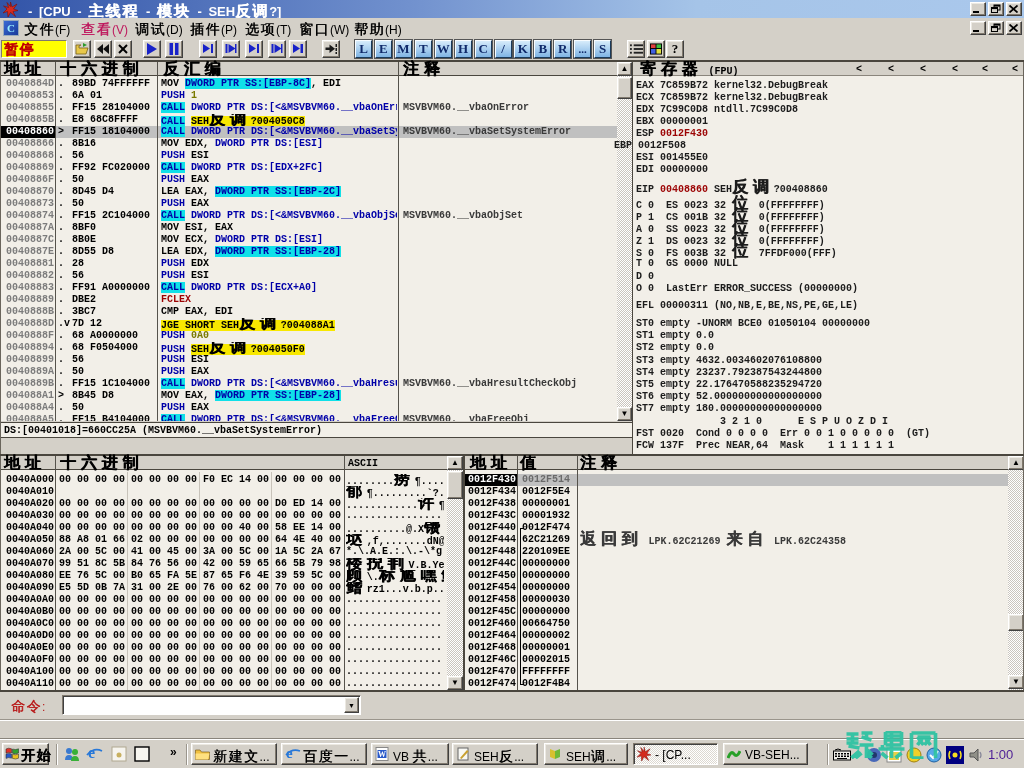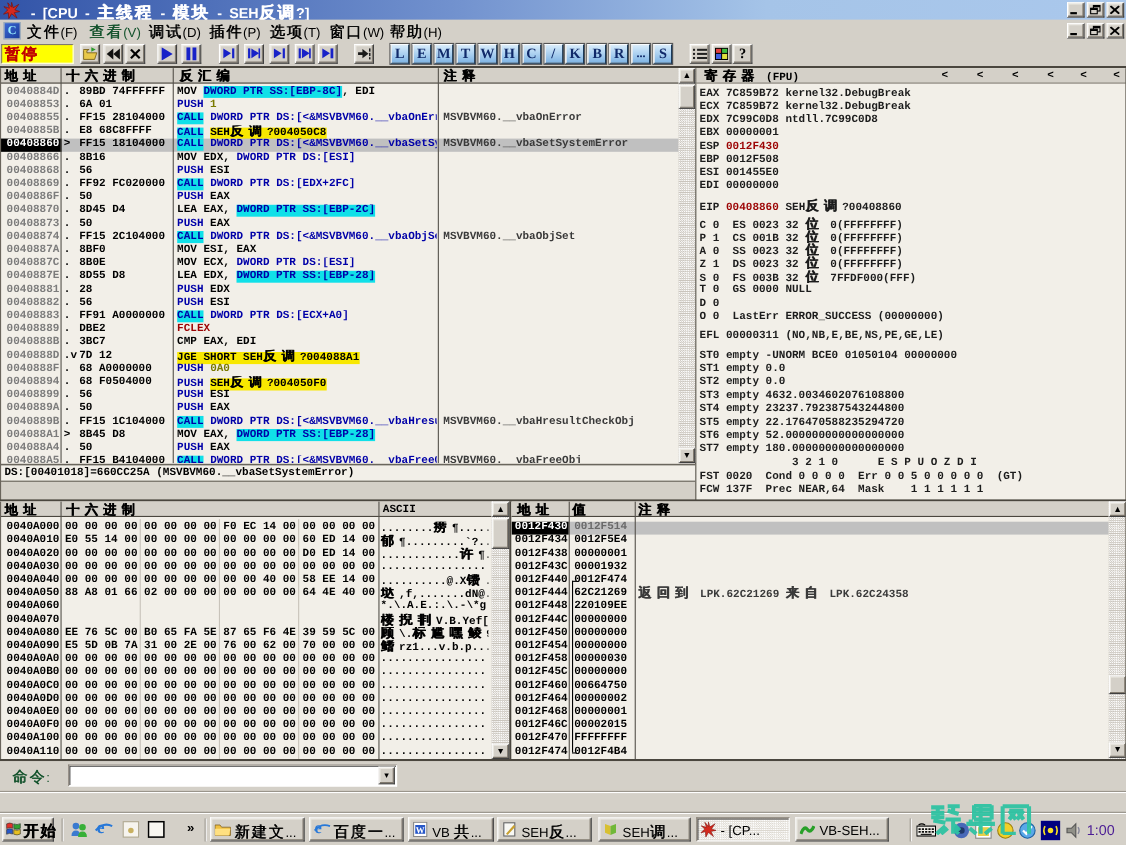--- a/index.html
+++ b/index.html
@@ -1,17 +1,17 @@
 <!DOCTYPE html>
 <html><head><meta charset="utf-8"><style>
 *{margin:0;padding:0;box-sizing:border-box}
 html,body{width:1024px;height:768px;overflow:hidden;background:#D4D0C8}
 .a{position:absolute}
 .mono{font:700 10px/12px "Liberation Mono",monospace;white-space:pre;color:#000}
-.k{font-size:12px;letter-spacing:4.8px;text-shadow:0.6px 0 0 currentColor}
+.k{font-size:16px;letter-spacing:4.8px;text-shadow:0.6px 0 0 currentColor}
 .ks{font-size:14px;letter-spacing:1.5px;text-shadow:0.6px 0 0 currentColor}
 .kt{font-size:15px;letter-spacing:2px;text-shadow:0.7px 0 0 currentColor}
 .gray{color:#7c7c7c}
 .nav{color:#0000a8}
 .oli{color:#7a7a00}
 .red{color:#9c0404}
 .cy{background:#10e0e8;color:#0000a8}
 .ye{background:#f8e800;color:#000}
 .btn{position:absolute;background:#D4D0C8;border:1px solid;border-color:#fff #404040 #404040 #fff;box-shadow:inset -1px -1px 0 #80796e,inset 1px 1px 0 #ece9e2}
 .track{background-image:repeating-conic-gradient(#fff 0% 25%,#cac5bd 0% 50%);background-size:2px 2px}
@@ -41,21 +41,21 @@
     <g stroke="#000" stroke-width="1.7">
       <line x1="0.5" y1="0.5" x2="8.5" y2="7.5"></line>
       <line x1="8.5" y1="0.5" x2="0.5" y2="7.5"></line>
     </g>
   </svg>
 <div class="a" style="left:0;top:18px;width:1024px;height:20px;background:#D4D0C8"></div>
 <div class="a" style="left:3px;top:20px;width:16px;height:16px;background:linear-gradient(135deg,#3a6ad4,#1a3a9a);border:1px solid #9ab">
     <div style="text-align:center;font:700 11px/14px 'Liberation Serif';color:#9ef">C</div>
   </div>
 <div class="a" style="left:24px;top:21px;font:12px 'Liberation Sans';color:#000;white-space:pre"><span class="ks">文件</span>(F)</div>
-<div class="a" style="left:81px;top:21px;font:12px 'Liberation Sans';color:#14532d;white-space:pre"><span class="ks">查看</span>(V)</div>
+<div class="a" style="left:81px;top:21px;font:12px 'Liberation Sans';color:#be185d;white-space:pre"><span class="ks">查看</span>(V)</div>
 <div class="a" style="left:135px;top:21px;font:12px 'Liberation Sans';color:#000;white-space:pre"><span class="ks">调试</span>(D)</div>
 <div class="a" style="left:190px;top:21px;font:12px 'Liberation Sans';color:#000;white-space:pre"><span class="ks">插件</span>(P)</div>
 <div class="a" style="left:245px;top:21px;font:12px 'Liberation Sans';color:#000;white-space:pre"><span class="ks">选项</span>(T)</div>
 <div class="a" style="left:299px;top:21px;font:12px 'Liberation Sans';color:#000;white-space:pre"><span class="ks">窗口</span>(W)</div>
 <div class="a" style="left:354px;top:21px;font:12px 'Liberation Sans';color:#000;white-space:pre"><span class="ks">帮助</span>(H)</div>
 <div class="btn" style="left:970px;top:21px;width:16px;height:14px"></div>
 <div class="a" style="left:973px;top:30px;width:6px;height:2px;background:#000"></div>
 <div class="btn" style="left:988px;top:21px;width:16px;height:14px"></div>
 <svg class="a" style="left:988px;top:21px" width="16" height="14" viewBox="0 0 16 14">
     <g fill="none" stroke="#000">
@@ -367,21 +367,21 @@
   </div>
 <div class="btn" style="left:617px;top:77px;width:15px;height:22px"></div>
 <div class="btn" style="left:617px;top:407px;width:15px;height:14px">
     <div style="text-align:center;font:8px/12px Liberation Sans,sans-serif;color:#000">▼</div>
   </div>
 <div class="mono a" style="left:636px;top:80px;color:#1c1c1c">EAX 7C859B72 kernel32.DebugBreak</div>
 <div class="mono a" style="left:636px;top:92px;color:#1c1c1c">ECX 7C859B72 kernel32.DebugBreak</div>
 <div class="mono a" style="left:636px;top:104px;color:#1c1c1c">EDX 7C99C0D8 ntdll.7C99C0D8</div>
 <div class="mono a" style="left:636px;top:116px;color:#1c1c1c">EBX 00000001</div>
 <div class="mono a" style="left:636px;top:128px;color:#1c1c1c">ESP <span class="red">0012F430</span></div>
-<div class="mono a" style="left:636px;top:140px;color:#1c1c1c">EBP 0012F508</div>
+<div class="mono a" style="left:614px;top:140px;color:#1c1c1c">EBP 0012F508</div>
 <div class="mono a" style="left:636px;top:152px;color:#1c1c1c">ESI 001455E0</div>
 <div class="mono a" style="left:636px;top:164px;color:#1c1c1c">EDI 00000000</div>
 <div class="mono a" style="left:636px;top:182px;color:#1c1c1c">EIP <span class="red">00408860</span> SEH<span class="k">反调</span>?00408860</div>
 <div class="mono a" style="left:636px;top:198px;color:#1c1c1c">C 0  ES 0023 32 <span class="k">位</span> 0(FFFFFFFF)</div>
 <div class="mono a" style="left:636px;top:210px;color:#1c1c1c">P 1  CS 001B 32 <span class="k">位</span> 0(FFFFFFFF)</div>
 <div class="mono a" style="left:636px;top:222px;color:#1c1c1c">A 0  SS 0023 32 <span class="k">位</span> 0(FFFFFFFF)</div>
 <div class="mono a" style="left:636px;top:234px;color:#1c1c1c">Z 1  DS 0023 32 <span class="k">位</span> 0(FFFFFFFF)</div>
 <div class="mono a" style="left:636px;top:246px;color:#1c1c1c">S 0  FS 003B 32 <span class="k">位</span> 7FFDF000(FFF)</div>
 <div class="mono a" style="left:636px;top:258px;color:#1c1c1c">T 0  GS 0000 NULL</div>
 <div class="mono a" style="left:636px;top:271px;color:#1c1c1c">D 0</div>
@@ -389,52 +389,53 @@
 <div class="mono a" style="left:636px;top:300px;color:#1c1c1c">EFL 00000311 (NO,NB,E,BE,NS,PE,GE,LE)</div>
 <div class="mono a" style="left:636px;top:318px;color:#1c1c1c">ST0 empty -UNORM BCE0 01050104 00000000</div>
 <div class="mono a" style="left:636px;top:330px;color:#1c1c1c">ST1 empty 0.0</div>
 <div class="mono a" style="left:636px;top:342px;color:#1c1c1c">ST2 empty 0.0</div>
 <div class="mono a" style="left:636px;top:355px;color:#1c1c1c">ST3 empty 4632.0034602076108800</div>
 <div class="mono a" style="left:636px;top:367px;color:#1c1c1c">ST4 empty 23237.792387543244800</div>
 <div class="mono a" style="left:636px;top:379px;color:#1c1c1c">ST5 empty 22.176470588235294720</div>
 <div class="mono a" style="left:636px;top:391px;color:#1c1c1c">ST6 empty 52.000000000000000000</div>
 <div class="mono a" style="left:636px;top:403px;color:#1c1c1c">ST7 empty 180.00000000000000000</div>
 <div class="mono a" style="left:636px;top:416px;color:#1c1c1c">              3 2 1 0      E S P U O Z D I</div>
-<div class="mono a" style="left:636px;top:428px;color:#1c1c1c">FST 0020  Cond 0 0 0 0  Err 0 0 5 0 0 0 0 0  (GT)</div>
+<div class="mono a" style="left:636px;top:428px;color:#1c1c1c">FST 0020  Cond 0 0 0 0  Err 0 0 1 0 0 0 0 0  (GT)</div>
 <div class="mono a" style="left:636px;top:440px;color:#1c1c1c">FCW 137F  Prec NEAR,64  Mask    1 1 1 1 1 1</div>
 <div class="a" style="left:0;top:62px;width:1px;height:393px;background:#6a655c"></div>
 <div class="a" style="left:1023px;top:62px;width:1px;height:393px;background:#6a655c"></div>
 <div class="a" style="left:0;top:454px;width:1024px;height:2px;background:#4a463e"></div>
 <div class="a" style="left:0;top:456px;width:447px;height:234px;background:#f2efe8"></div>
 <div class="a" style="left:0;top:456px;width:447px;height:14px;background:#D4D0C8;border-bottom:1px solid #4a463e"></div>
 <div class="mono a" style="left:4px;top:458px"><span class="k">地址</span></div>
 <div class="mono a" style="left:60px;top:458px"><span class="k">十六进制</span></div>
 <div class="mono a" style="left:348px;top:458px">ASCII</div>
 <div class="a" style="left:0;top:474px;width:447px;height:216px;overflow:hidden">
 <div class="mono a" style="left:6px;top:0px">0040A000</div>
 <div class="mono a" style="left:59px;top:0px">00 00 00 00 00 00 00 00 F0 EC 14 00 00 00 00 00</div>
 <div class="mono a" style="left:346px;top:0px;width:98px;overflow:hidden">........<span class="k">痨</span>¶.....</div>
 <div class="mono a" style="left:6px;top:12px">0040A010</div>
-<div class="mono a" style="left:59px;top:12px">E0 55 14 00 00 00 00 00 00 00 00 00 60 ED 14 00</div>
 <div class="mono a" style="left:346px;top:12px;width:98px;overflow:hidden"><span class="k">郁</span>¶.........`?..</div>
 <div class="mono a" style="left:6px;top:24px">0040A020</div>
 <div class="mono a" style="left:59px;top:24px">00 00 00 00 00 00 00 00 00 00 00 00 D0 ED 14 00</div>
 <div class="mono a" style="left:346px;top:24px;width:98px;overflow:hidden">............<span class="k">许</span>¶.</div>
 <div class="mono a" style="left:6px;top:36px">0040A030</div>
 <div class="mono a" style="left:59px;top:36px">00 00 00 00 00 00 00 00 00 00 00 00 00 00 00 00</div>
 <div class="mono a" style="left:346px;top:36px;width:98px;overflow:hidden">................</div>
 <div class="mono a" style="left:6px;top:48px">0040A040</div>
 <div class="mono a" style="left:59px;top:48px">00 00 00 00 00 00 00 00 00 00 40 00 58 EE 14 00</div>
 <div class="mono a" style="left:346px;top:48px;width:98px;overflow:hidden">..........@.X<span class="k">镄</span>.</div>
 <div class="mono a" style="left:6px;top:60px">0040A050</div>
 <div class="mono a" style="left:59px;top:60px">88 A8 01 66 02 00 00 00 00 00 00 00 64 4E 40 00</div>
 <div class="mono a" style="left:346px;top:60px;width:98px;overflow:hidden"><span class="k">垯</span>,f,.......dN@.</div>
 <div class="mono a" style="left:6px;top:72px">0040A060</div>
+<div class="mono a" style="left:59px;top:72px">2A 00 5C 00 41 00 45 00 3A 00 5C 00 1A 5C 2A 67</div>
 <div class="mono a" style="left:346px;top:72px;width:98px;overflow:hidden">*.\.A.E.:.\.-\*g</div>
 <div class="mono a" style="left:6px;top:84px">0040A070</div>
+<div class="mono a" style="left:59px;top:84px">99 51 8C 5B 84 76 56 00 42 00 59 65 66 5B 79 98</div>
 <div class="mono a" style="left:346px;top:84px;width:98px;overflow:hidden"><span class="k">楼掜剕</span>V.B.Yef[y8</div>
 <div class="mono a" style="left:6px;top:96px">0040A080</div>
 <div class="mono a" style="left:59px;top:96px">EE 76 5C 00 B0 65 FA 5E 87 65 F6 4E 39 59 5C 00</div>
 <div class="mono a" style="left:346px;top:96px;width:98px;overflow:hidden"><span class="k">顾</span>\.<span class="k">标尴嘿鲮</span>9Y\.</div>
 <div class="mono a" style="left:6px;top:108px">0040A090</div>
 <div class="mono a" style="left:59px;top:108px">E5 5D 0B 7A 31 00 2E 00 76 00 62 00 70 00 00 00</div>
 <div class="mono a" style="left:346px;top:108px;width:98px;overflow:hidden"><span class="k">鳍</span>rz1...v.b.p...</div>
 <div class="mono a" style="left:6px;top:120px">0040A0A0</div>
 <div class="mono a" style="left:59px;top:120px">00 00 00 00 00 00 00 00 00 00 00 00 00 00 00 00</div>
 <div class="mono a" style="left:346px;top:120px;width:98px;overflow:hidden">................</div>
@@ -530,21 +531,21 @@
     <div style="text-align:center;font:8px/12px Liberation Sans,sans-serif;color:#000">▲</div>
   </div>
 <div class="btn" style="left:1008px;top:614px;width:16px;height:17px"></div>
 <div class="btn" style="left:1008px;top:675px;width:16px;height:14px">
     <div style="text-align:center;font:8px/12px Liberation Sans,sans-serif;color:#000">▼</div>
   </div>
 <div class="a" style="left:0;top:690px;width:1024px;height:2px;background:#4a463e"></div>
 <div class="a" style="left:0;top:456px;width:1px;height:234px;background:#6a655c"></div>
 <div class="a" style="left:1023px;top:456px;width:1px;height:234px;background:#6a655c"></div>
 <div class="a" style="left:0;top:692px;width:1024px;height:26px;background:#D4D0C8"></div>
-<div class="a" style="left:11px;top:698px;font:12px 'Liberation Sans';color:#14532d;white-space:pre"><span class="ks">命令</span>:</div>
+<div class="a" style="left:11px;top:698px;font:12px 'Liberation Sans';color:#b91c1c;white-space:pre"><span class="ks">命令</span>:</div>
 <div class="a" style="left:62px;top:695px;width:299px;height:20px;background:#fff;border:1px solid;border-color:#80796e #fff #fff #80796e;box-shadow:inset 1px 1px 0 #404040"></div>
 <div class="btn" style="left:344px;top:697px;width:15px;height:16px">
     <div style="text-align:center;font:7px/15px Liberation Sans,sans-serif;color:#000">▼</div>
   </div>
 <div class="a" style="left:0;top:719px;width:1024px;height:1px;background:#9a958c"></div>
 <div class="a" style="left:0;top:720px;width:1024px;height:1px;background:#fff"></div>
 <div class="a" style="left:0;top:738px;width:1024px;height:1px;background:#8a857c"></div>
 <div class="a" style="left:0;top:739px;width:1024px;height:1px;background:#fff"></div>
 <div class="a" style="left:0;top:740px;width:1024px;height:28px;background:#D4D0C8"></div>
 <div class="btn" style="left:2px;top:743px;width:47px;height:22px"></div>

